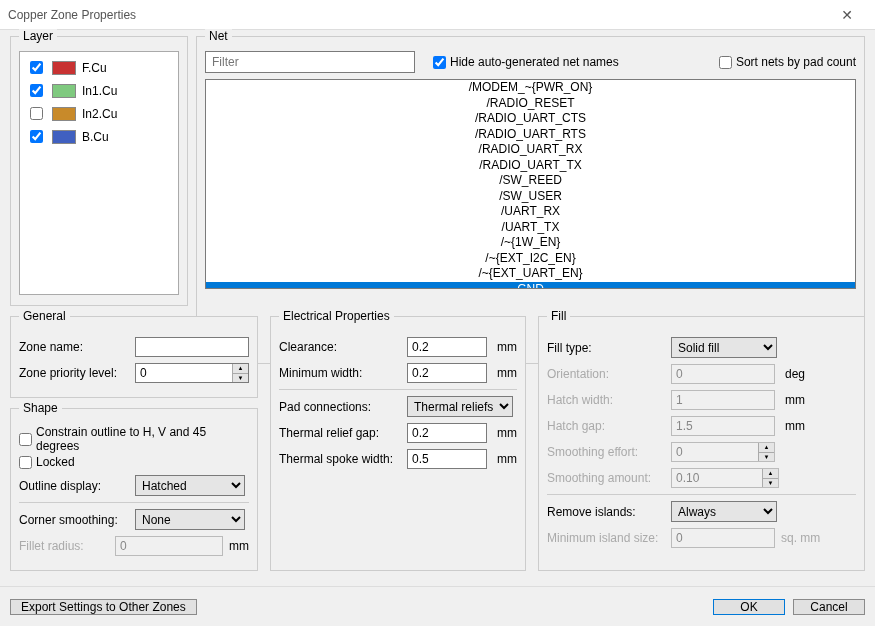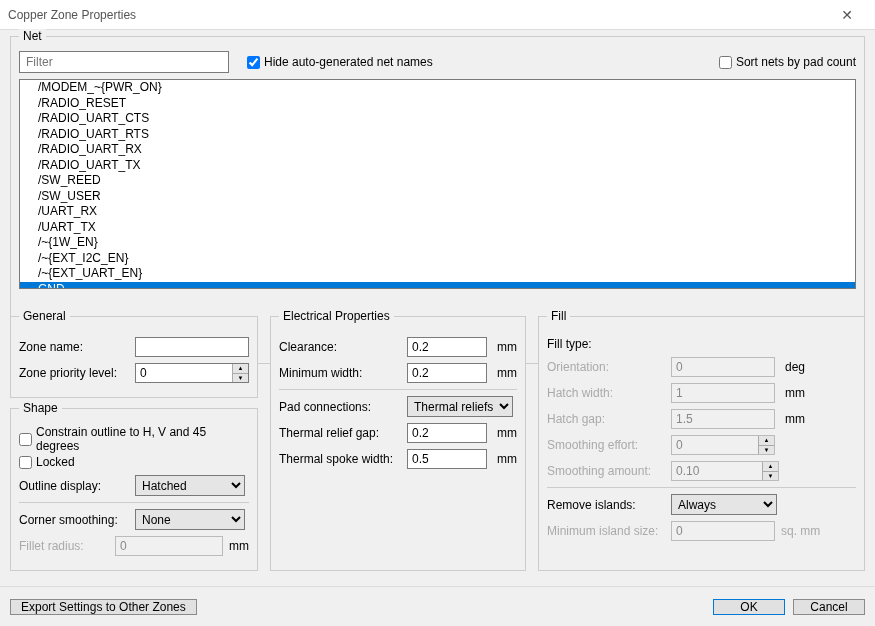--- a/index.html
+++ b/index.html
@@ -96,23 +96,24 @@
   .chk { display: flex; align-items: center; gap: 4px; }
   .chk input { margin: 0; }
   .net-list {
     border: 1px solid #7a7a7a;
     background: #fff;
     height: 210px;
     overflow-y: scroll;
     font-size: 12px;
   }
   .net-item {
-    padding: 0 18px;
+    padding: 0 8px;
     line-height: 15.5px;
     white-space: nowrap;
+    text-align: center;
   }
   .net-item.selected {
     background: #0078d7;
     color: #fff;
   }
   .bottom-row {
     display: flex;
     gap: 12px;
     margin-top: 10px;
   }
@@ -217,20 +218,45 @@
 
 <div class="titlebar">
   <span class="title">Copper Zone Properties</span>
   <span class="close">✕</span>
 </div>
 
 <div class="content">
 
   <div class="top-row">
 
+    <div class="group layer-group">
+      <div class="group-title">Layer</div>
+      <div class="layer-list" id="layer-list">
+          <div class="layer-item">
+            <input type="checkbox" checked="" style="">
+            <span class="layer-swatch" style="background: rgb(200, 50, 50);"></span>
+            <span>F.Cu</span>
+          </div>
+          <div class="layer-item">
+            <input type="checkbox" checked="" style="">
+            <span class="layer-swatch" style="background: rgb(127, 201, 127);"></span>
+            <span>In1.Cu</span>
+          </div>
+          <div class="layer-item">
+            <input type="checkbox" style="">
+            <span class="layer-swatch" style="background: rgb(200, 138, 42);"></span>
+            <span>In2.Cu</span>
+          </div>
+          <div class="layer-item">
+            <input type="checkbox" checked="" style="">
+            <span class="layer-swatch" style="background: rgb(64, 96, 192);"></span>
+            <span>B.Cu</span>
+          </div>
+        </div>
+    </div>
 
     <div class="group net-group">
       <div class="group-title">Net</div>
       <div class="net-filter-row">
         <input class="net-filter-input" placeholder="Filter" style="">
         <label class="chk">
           <input type="checkbox" id="chk-hide-auto" checked="" style="">
           <span>Hide auto-generated net names</span>
         </label>
         <div style="flex:1"></div>
@@ -341,20 +367,23 @@
           <span class="unit">mm</span>
         </div>
       </div>
     </div>
 
     <div class="col col3">
       <div class="group" style="height:100%">
         <div class="group-title">Fill</div>
         <div class="form-row">
           <span style="width:118px">Fill type:</span>
+          <select style="width:106px">
+            <option>Solid fill</option>
+          </select>
         </div>
         <div class="form-row">
           <span style="width:118px" class="label-disabled">Orientation:</span>
           <input class="text-input disabled" style="width: 104px; flex: 0 0 auto;" disabled="" value="0">
           <span class="unit">deg</span>
         </div>
         <div class="form-row">
           <span style="width:118px" class="label-disabled">Hatch width:</span>
           <input class="text-input disabled" style="width: 104px; flex: 0 0 auto;" disabled="" value="1">
           <span class="unit">mm</span>

